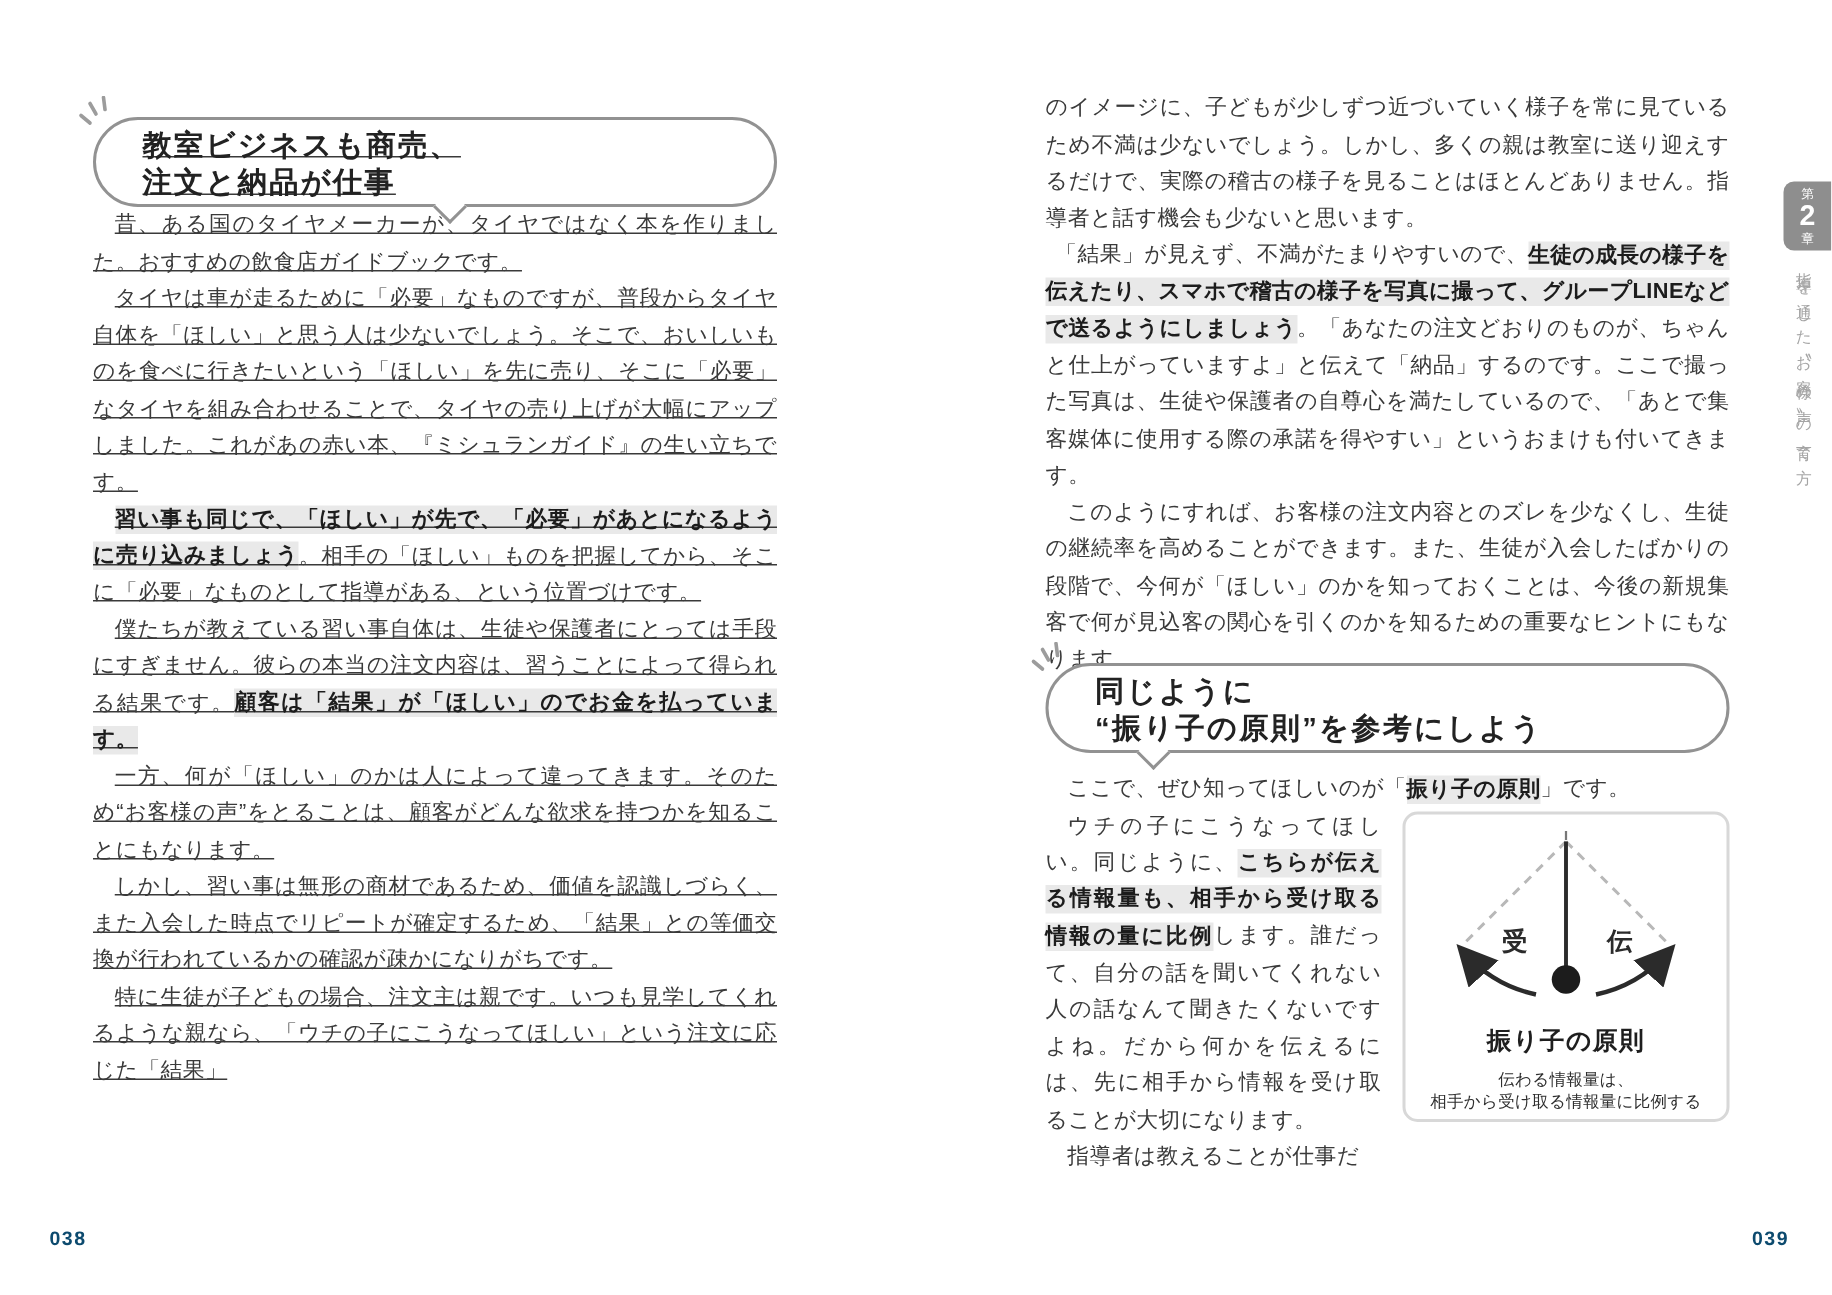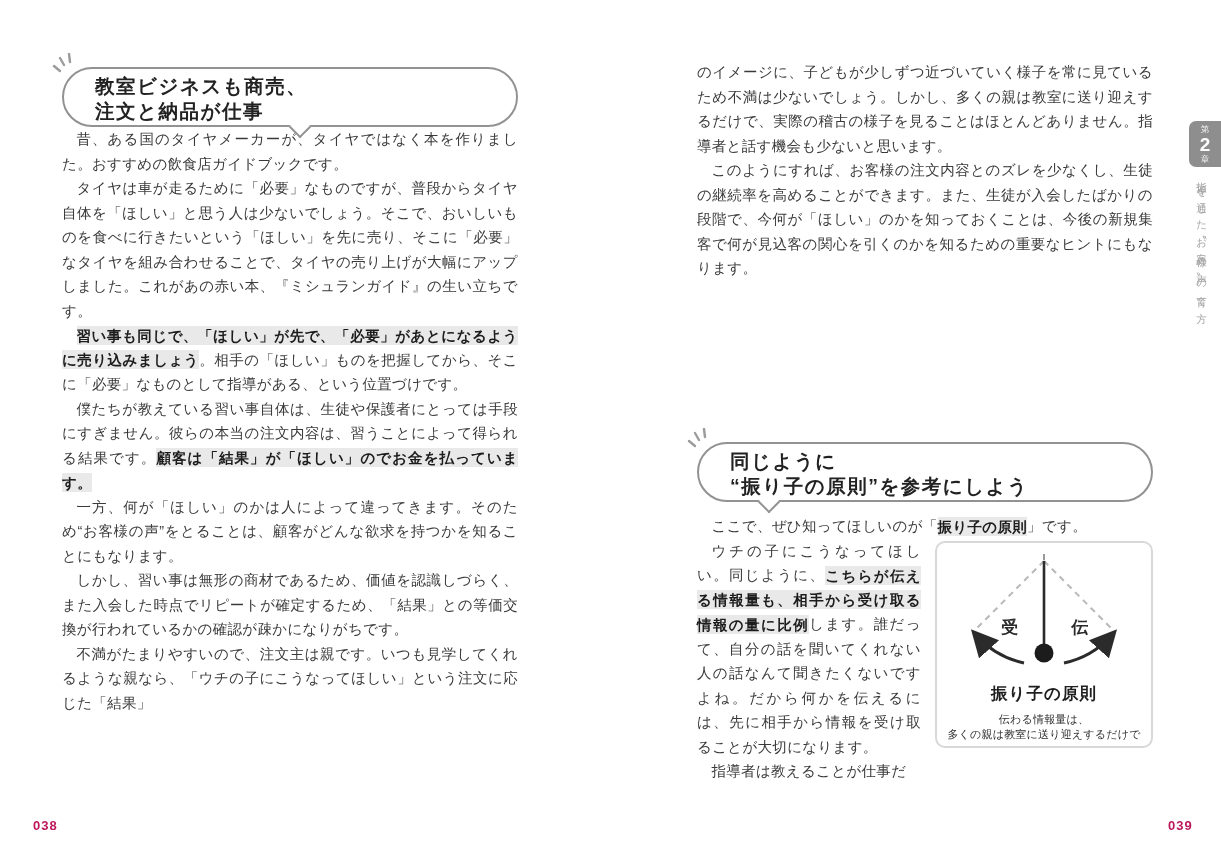--- a/index.html
+++ b/index.html
@@ -43,28 +43,28 @@
                    display:flex; flex-direction:column; align-items:center;
                    justify-content:center; line-height:1; }
   .chapter-block .sm { font-size:8.5px; }
   .chapter-block .num { font-size:19px; font-weight:bold; margin:1px 0; }
   .chapter-title { position:absolute; left:1195px; top:173px; height:280px;
                    writing-mode:vertical-rl; font-size:10.5px; letter-spacing:3px;
                    color:#a5a5a5; }
 
   
   .pagenum { position:absolute; font-size:13px; font-weight:bold;
-             letter-spacing:1px; color:#be185d; }
+             letter-spacing:1px; color:#0c4a6e; }
 </style>
 </head>
 <body>
 
 <div class="spread">
 
-  <div class="col" style="left:62px; top:67px;">
+  <div class="col" style="left:62px; top:78px;text-decoration:underline;">
 
     <div class="bubble">
       <span class="sparkle">
         <svg width="26" height="22" viewBox="0 0 26 22">
           <g stroke="#9c9c9c" stroke-width="2.4" stroke-linecap="round" fill="none">
             <line x1="3" y1="13" x2="9" y2="18"></line>
             <line x1="9" y1="5" x2="13" y2="12"></line>
             <line x1="18" y1="1" x2="19" y2="9"></line>
           </g>
         </svg>
@@ -74,27 +74,28 @@
       <span class="tail" style="left:228px;"></span>
     </div>
 
     <div class="body-text" style="">
       <p class="indent">昔、ある国のタイヤメーカーが、タイヤではなく本を作りました。おすすめの飲食店ガイドブックです。</p>
       <p class="indent">タイヤは車が走るために「必要」なものですが、普段からタイヤ自体を「ほしい」と思う人は少ないでしょう。そこで、おいしいものを食べに行きたいという「ほしい」を先に売り、そこに「必要」なタイヤを組み合わせることで、タイヤの売り上げが大幅にアップしました。これがあの赤い本、『ミシュランガイド』の生い立ちです。</p>
       <p class="indent"><span class="hl">習い事も同じで、「ほしい」が先で、「必要」があとになるように売り込みましょう</span><span>。相手の「ほしい」ものを把握してから、そこに「必要」なものとして指導がある、という位置づけです。</span></p>
       <p class="indent gap-above"><span>僕たちが教えている習い事自体は、生徒や保護者にとっては手段にすぎません。彼らの本当の注文内容は、習うことによって得られる結果です。</span><span class="hl">顧客は「結果」が「ほしい」のでお金を払っています。</span></p>
       <p class="indent">一方、何が「ほしい」のかは人によって違ってきます。そのため“お客様の声”をとることは、顧客がどんな欲求を持つかを知ることにもなります。</p>
       <p class="indent">しかし、習い事は無形の商材であるため、価値を認識しづらく、また入会した時点でリピートが確定するため、「結果」との等価交換が行われているかの確認が疎かになりがちです。</p>
-      <p class="indent">不満がたまりやすいので、注文主は親です。いつも見学してくれるような親なら、「ウチの子にこうなってほしい」という注文に応じた「結果」</p>
+      <p class="indent">特に生徒が子どもの場合、注文主は親です。いつも見学してくれるような親なら、「ウチの子にこうなってほしい」という注文に応じた「結果」</p>
     </div>
   </div>
 
   <div class="col" style="left:697px; top:60px;">
     <div class="body-text">
       <p>のイメージに、子どもが少しずつ近づいていく様子を常に見ているため不満は少ないでしょう。しかし、多くの親は教室に送り迎えするだけで、実際の稽古の様子を見ることはほとんどありません。指導者と話す機会も少ないと思います。</p>
+      <p class="indent-half"><span>「結果」が見えず、不満がたまりやすいので、</span><span class="hl">生徒の成長の様子を伝えたり、スマホで稽古の様子を写真に撮って、グループLINEなどで送るようにしましょう</span><span>。「あなたの注文どおりのものが、ちゃんと仕上がっていますよ」と伝えて「納品」するのです。ここで撮った写真は、生徒や保護者の自尊心を満たしているので、「あとで集客媒体に使用する際の承諾を得やすい」というおまけも付いてきます。</span></p>
       <p class="indent">このようにすれば、お客様の注文内容とのズレを少なくし、生徒の継続率を高めることができます。また、生徒が入会したばかりの段階で、今何が「ほしい」のかを知っておくことは、今後の新規集客で何が見込客の関心を引くのかを知るための重要なヒントにもなります。</p>
     </div>
   </div>
 
   <div class="col" style="left:697px; top:442px;">
 
     <div class="bubble">
       <span class="sparkle">
         <svg width="26" height="22" viewBox="0 0 26 22">
           <g stroke="#9c9c9c" stroke-width="2.4" stroke-linecap="round" fill="none">
@@ -127,21 +128,21 @@
             <line x1="100" y1="10" x2="100" y2="99" stroke="#2b2b2b" stroke-width="2.6"></line>
             <circle cx="100" cy="102" r="9.5" fill="#1c1c1c"></circle>
             <path d="M 80 112 Q 52 106 33 85" stroke="#2b2b2b" stroke-width="3" fill="none" marker-end="url(#ah)"></path>
             <path d="M 120 112 Q 148 106 167 85" stroke="#2b2b2b" stroke-width="3" fill="none" marker-end="url(#ah)"></path>
             <text x="66" y="82" text-anchor="middle" font-size="17" font-weight="bold" fill="#2b2b2b">受</text>
             <text x="136" y="82" text-anchor="middle" font-size="17" font-weight="bold" fill="#2b2b2b">伝</text>
           </svg>
           <div class="diagram-title">振り子の原則</div>
           <div class="diagram-caption">
             <div>伝わる情報量は、</div>
-            <div>多くの親は教室に送り迎えするだけで</div>
+            <div>相手から受け取る情報量に比例する</div>
           </div>
         </div>
 
         <p class="indent"><span>ウチの子にこうなってほしい。同じように、</span><span class="hl">こちらが伝える情報量も、相手から受け取る情報の量に比例</span><span>します。誰だって、自分の話を聞いてくれない人の話なんて聞きたくないですよね。だから何かを伝えるには、先に相手から情報を受け取ることが大切になります。</span></p>
         <p class="indent">指導者は教えることが仕事だ</p>
       </div>
     </div>
   </div>
 
   <div class="chapter-block">

